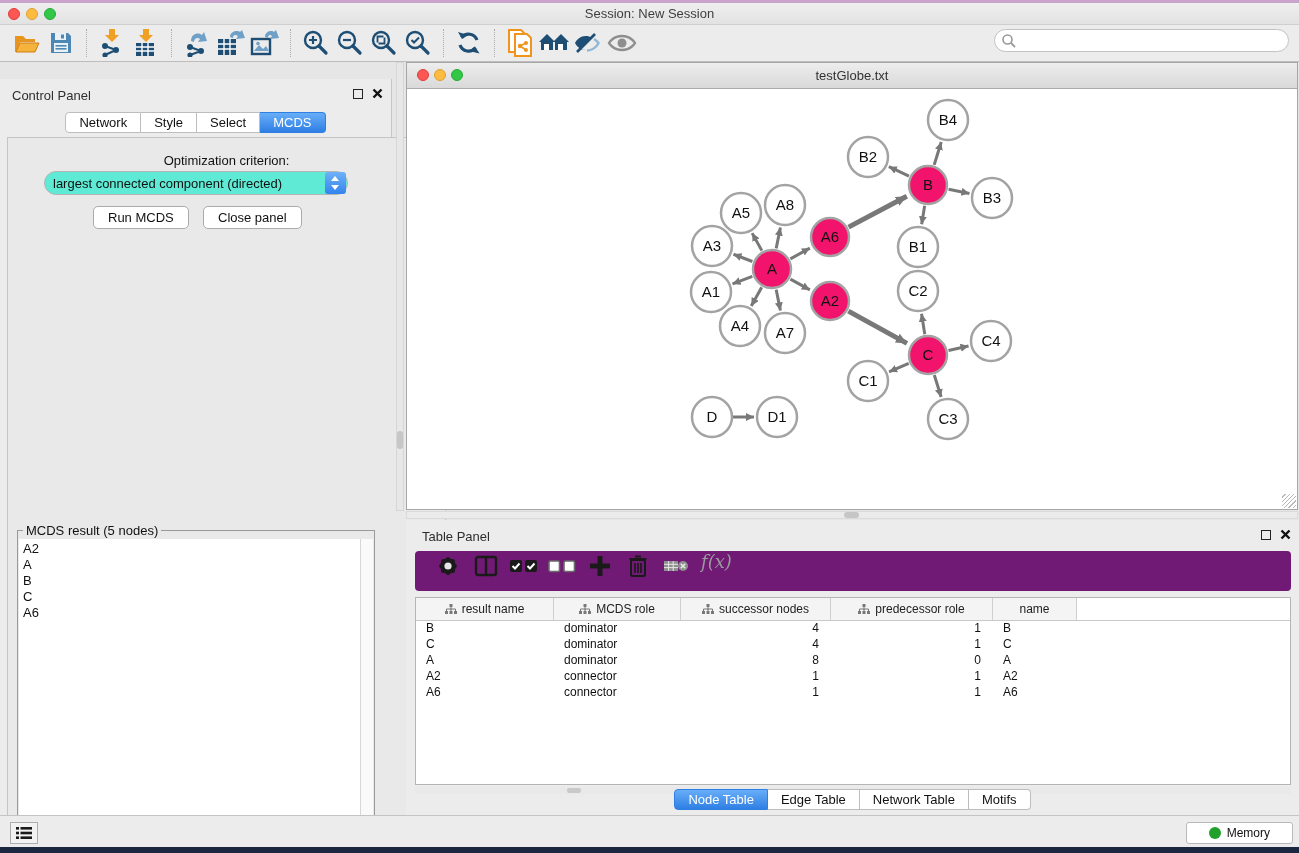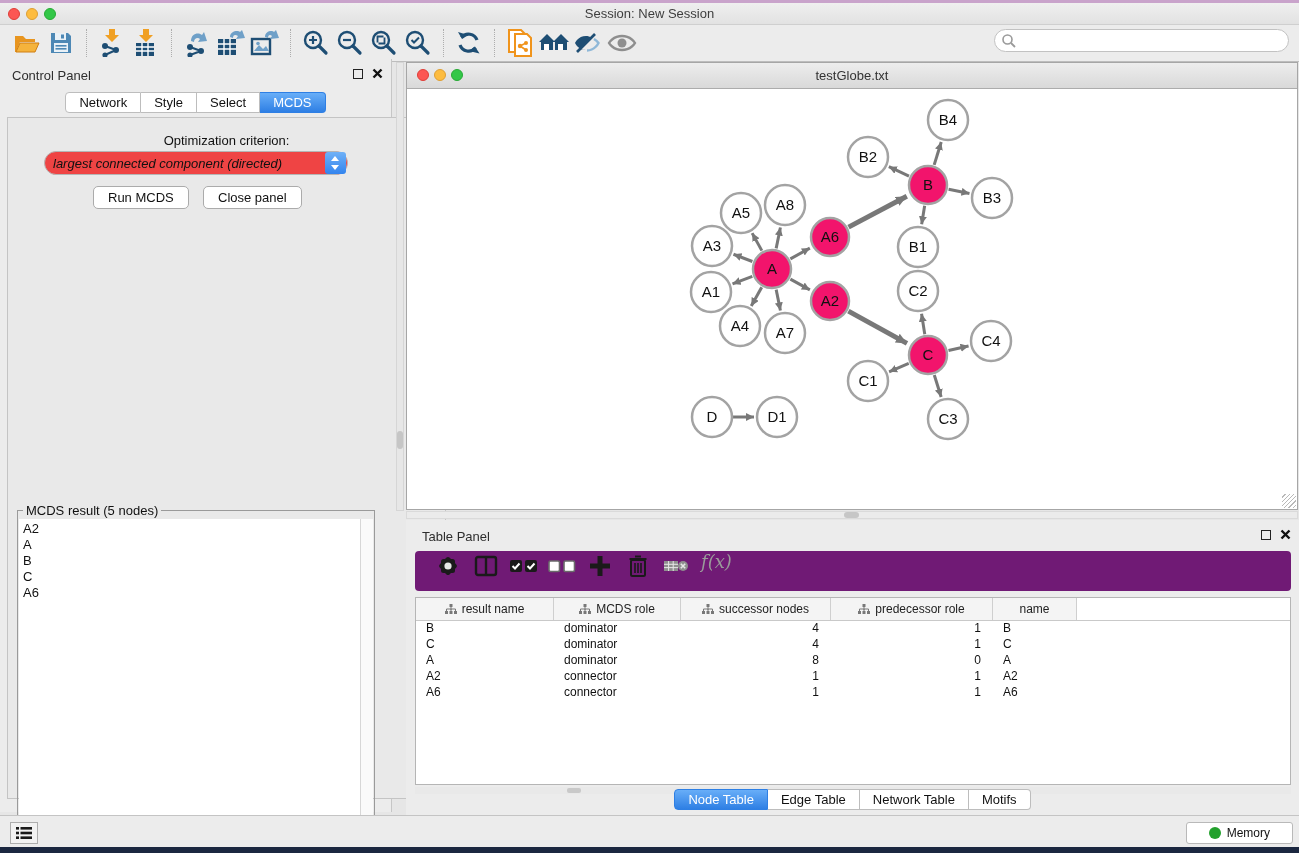--- a/index.html
+++ b/index.html
@@ -19,38 +19,38 @@
 
   #toolbar { left:0; top:25px; width:1299px; height:37px; background:#ECECEC;
     border-bottom:1px solid #BDBDBD; display:flex; align-items:center; padding-left:10px; }
   .tb-ic { width:34px; height:30px; display:flex; align-items:center; justify-content:center; flex:0 0 auto; }
   .tb-sep { width:1px; height:28px; border-left:1px dotted #ADADAD; margin:0 8px; flex:0 0 auto; }
   #search-box { position:absolute; right:10px; top:4px; width:295px; height:23px; background:#FFF;
     border:1px solid #C2C2C2; border-radius:12px; display:flex; align-items:center; padding-left:6px; }
   #search-input { border:none; outline:none; flex:1; height:18px; font-size:12px; background:transparent; }
 
   
-  #control-panel { left:0; top:59px; width:392px; height:753px; background:#ECECEC;
+  #control-panel { left:0; top:79px; width:392px; height:753px; background:#ECECEC;
     border-right:1px solid #C6C6C6; }
   .panel-head { position:absolute; left:12px; top:9px; font-size:13px; color:#2E2E2E; }
   .panel-btns { position:absolute; right:8px; top:9px; display:flex; gap:9px; align-items:center; }
   .float-ic { width:10px; height:10px; border:1.5px solid #222; display:inline-block; }
 
   #cp-tabs { position:absolute; left:0; top:33px; width:100%; display:flex; justify-content:center; }
   .tab { height:21px; line-height:20px; padding:0 13px; font-size:13px; background:#FFF;
     border:1px solid #BDBDBD; border-left:none; color:#111; cursor:default; }
   .tab:first-child { border-left:1px solid #BDBDBD; border-radius:4px 0 0 4px; }
   .tab:last-child { border-radius:0 4px 4px 0; }
   .tab.sel { background:linear-gradient(#68AEF8,#2E7FE4); color:#FFF; border-color:#2E7FE4; }
 
   #cp-inner { position:absolute; left:7px; top:58px; width:439px; height:682px;
     background:#E9E9E9; border:1px solid #C4C4C4; }
   #opt-label { position:absolute; left:0; top:15px; width:100%; text-align:center; font-size:13px; color:#111; }
-  #criterion { position:absolute; left:36px; top:33px; width:304px; height:24px; background:#ef4444;
-    border:1px solid #B5B5B5; border-radius:12px; display:flex; align-items:center;font-style:italic; }
+  #criterion { position:absolute; left:36px; top:33px; width:304px; height:24px; background:#5eead4;
+    border:1px solid #B5B5B5; border-radius:12px; display:flex; align-items:center; }
   #criterion-value { flex:1; font-size:13px; padding-left:8px; color:#111; white-space:nowrap; }
   #criterion-stepper { width:21px; height:22px; background:linear-gradient(#6FB1F7,#3384EE);
     border-radius:3px; margin-right:1px; position:relative; }
   #criterion-stepper:before, #criterion-stepper:after { content:""; position:absolute; left:6px;
     border-left:4.5px solid transparent; border-right:4.5px solid transparent; }
   #criterion-stepper:before { top:4px; border-bottom:5px solid #FFF; }
   #criterion-stepper:after { bottom:4px; border-top:5px solid #FFF; }
   .cp-btn { position:absolute; top:68px; height:23px; background:#FFF; border:1px solid #ABABAB;
     border-radius:5px; font-size:13px; color:#111; padding:0 14px; line-height:21px; }
   #run-btn { left:85px; } #close-btn { left:195px; }

